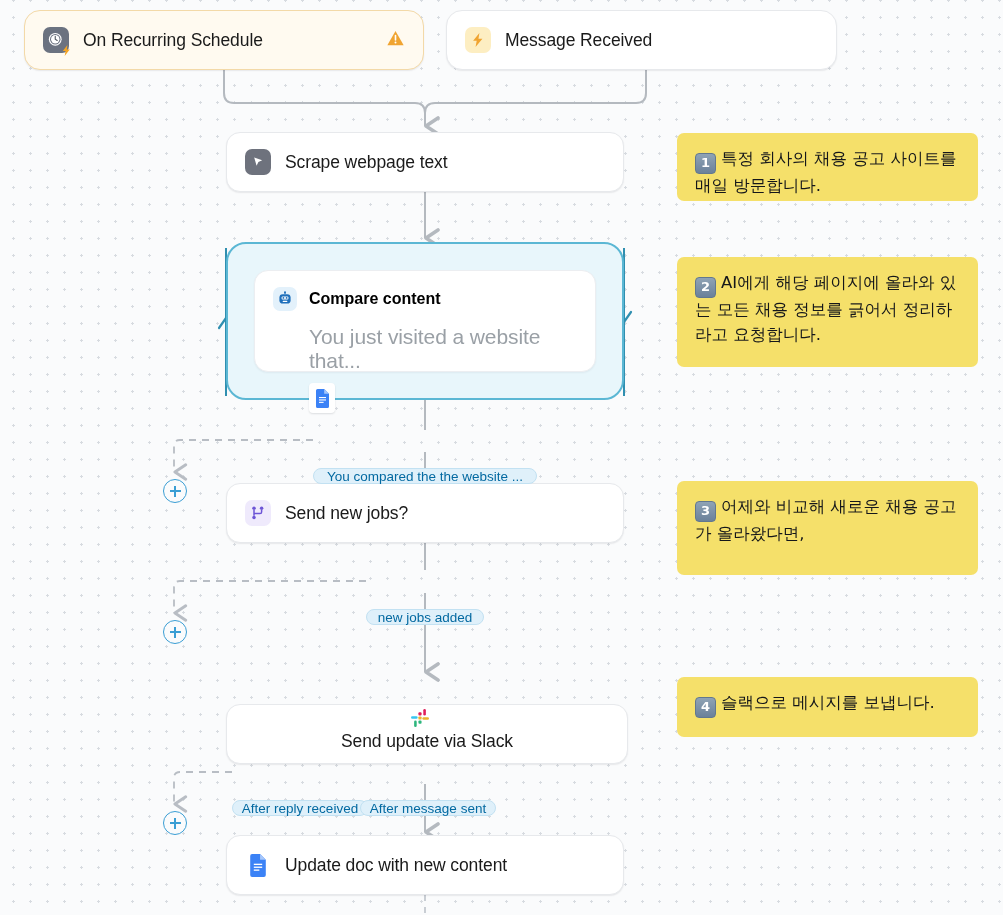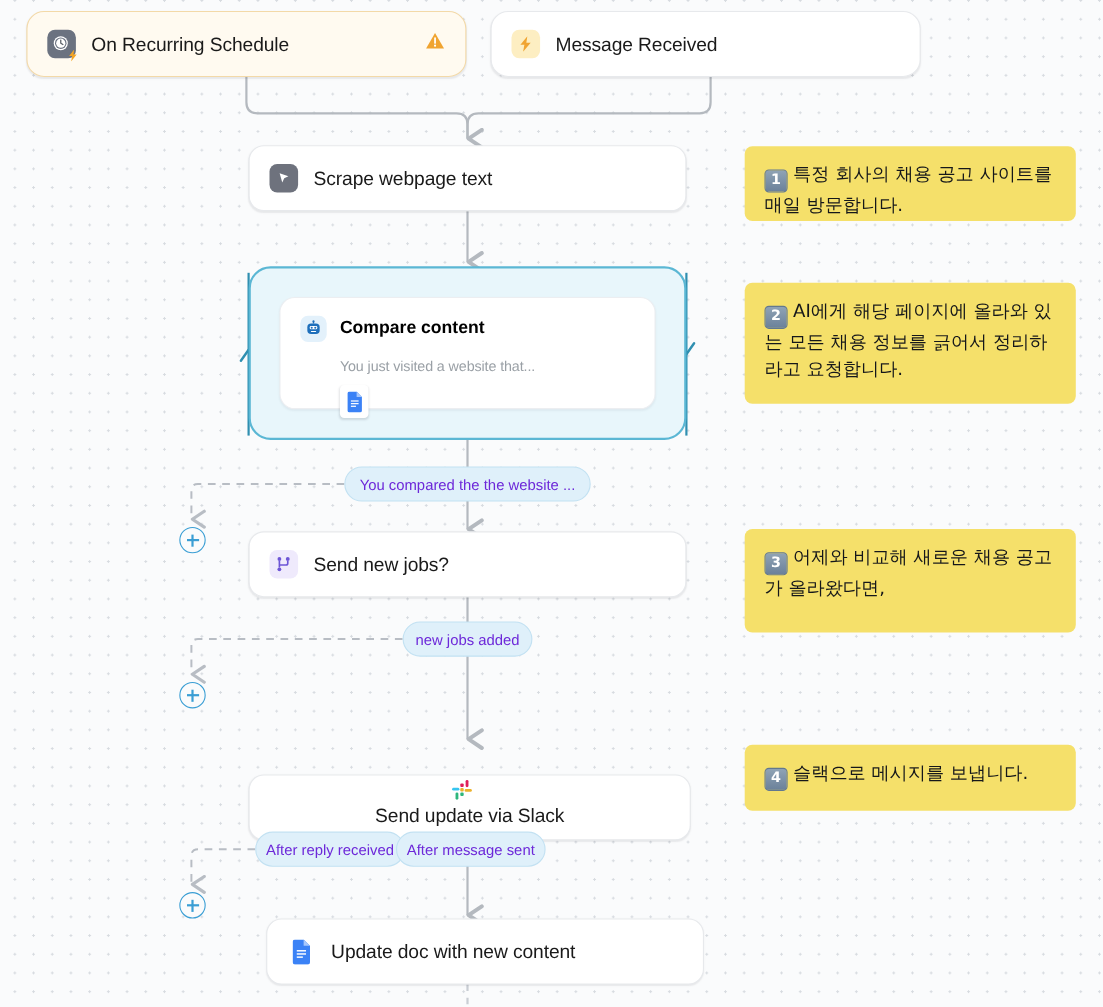--- a/index.html
+++ b/index.html
@@ -59,37 +59,37 @@
   }
   .sel-inner{
     box-sizing:border-box;width:100%;height:100%;
     background:#fff;border:1px solid #eceef1;border-radius:14px;
     box-shadow:0 1px 2px rgba(16,24,40,.05);
     padding:16px 18px 14px 18px;
     display:flex;flex-direction:column;
   }
   .sel-head{display:flex;align-items:center;}
   .sel-sub{
-    font-size:13px;color:#9aa0a6;margin:14px 0 0 36px;letter-spacing:-.1px;
+    font-size:21px;color:#9aa0a6;margin:14px 0 0 36px;letter-spacing:-.1px;
   }
   .sel-chip{margin:10px 0 0 36px;display:flex;}
   .chip-doc{
     width:26px;height:30px;border-radius:4px;background:#fff;
     box-shadow:0 1px 2px rgba(16,24,40,.13);
     display:flex;align-items:center;justify-content:center;
   }
 
   
   .pill{
     position:absolute;box-sizing:border-box;
     background:#dff0fa;border:1px solid #c2e1f2;
     border-radius:999px;
     display:flex;align-items:center;justify-content:center;
-    font-size:13.5px;color:#6d28d9;
-    padding:0 14px;height:32px;white-space:nowrap;
+    font-size:13.5px;color:#0369a1;
+    padding:0 14px;height:16px;white-space:nowrap;margin-top:44px;
   }
 
   
   .plus{
     position:absolute;width:22px;height:22px;border-radius:50%;
     border:1.6px solid #3a9ed4;background:#fafbfc;
     display:flex;align-items:center;justify-content:center;
   }
   .plus::before,.plus::after{
     content:"";position:absolute;background:#3a9ed4;
@@ -251,21 +251,21 @@
         <rect x="14.6" y="11.2" width="7.2" height="2.8" rx="1.4" fill="#ECB22E"></rect>
         <rect x="15.6" y="2.2" width="2.8" height="7.2" rx="1.4" fill="#E01E5A"></rect>
         <rect x="10.3" y="10.3" width="3.4" height="3.4" rx="1" fill="#ECB22E"></rect>
         <rect x="10.3" y="5.8" width="3.4" height="3.4" rx="1" fill="#E01E5A"></rect>
         <rect x="10.3" y="14.8" width="3.4" height="3.4" rx="1" fill="#2EB67D"></rect>
       </svg>
     </span>
     <span class="title">Send update via Slack</span>
   </div>
 
-  <div class="node" style="left:226px;top:835px;width:398px;height:60px;margin-left:16px;">
+  <div class="node" style="left:226px;top:835px;width:398px;height:60px;">
     <span class="icon-badge" style="background:transparent;">
       <svg width="18" height="23" viewBox="0 0 15 19">
         <path d="M1,1.6 A1.6,1.6 0 0 1 2.6,0 L9.2,0 L14,4.8 L14,17.4 A1.6,1.6 0 0 1 12.4,19 L2.6,19 A1.6,1.6 0 0 1 1,17.4 Z" fill="#3b82f6"></path>
         <path d="M9.2,0 L14,4.8 L9.2,4.8 Z" fill="#a7c7fb"></path>
         <rect x="4" y="8" width="7" height="1.1" fill="#ffffff"></rect>
         <rect x="4" y="10.4" width="7" height="1.1" fill="#ffffff"></rect>
         <rect x="4" y="12.8" width="4.6" height="1.1" fill="#ffffff"></rect>
       </svg>
     </span>
     <span class="title">Update doc with new content</span>

